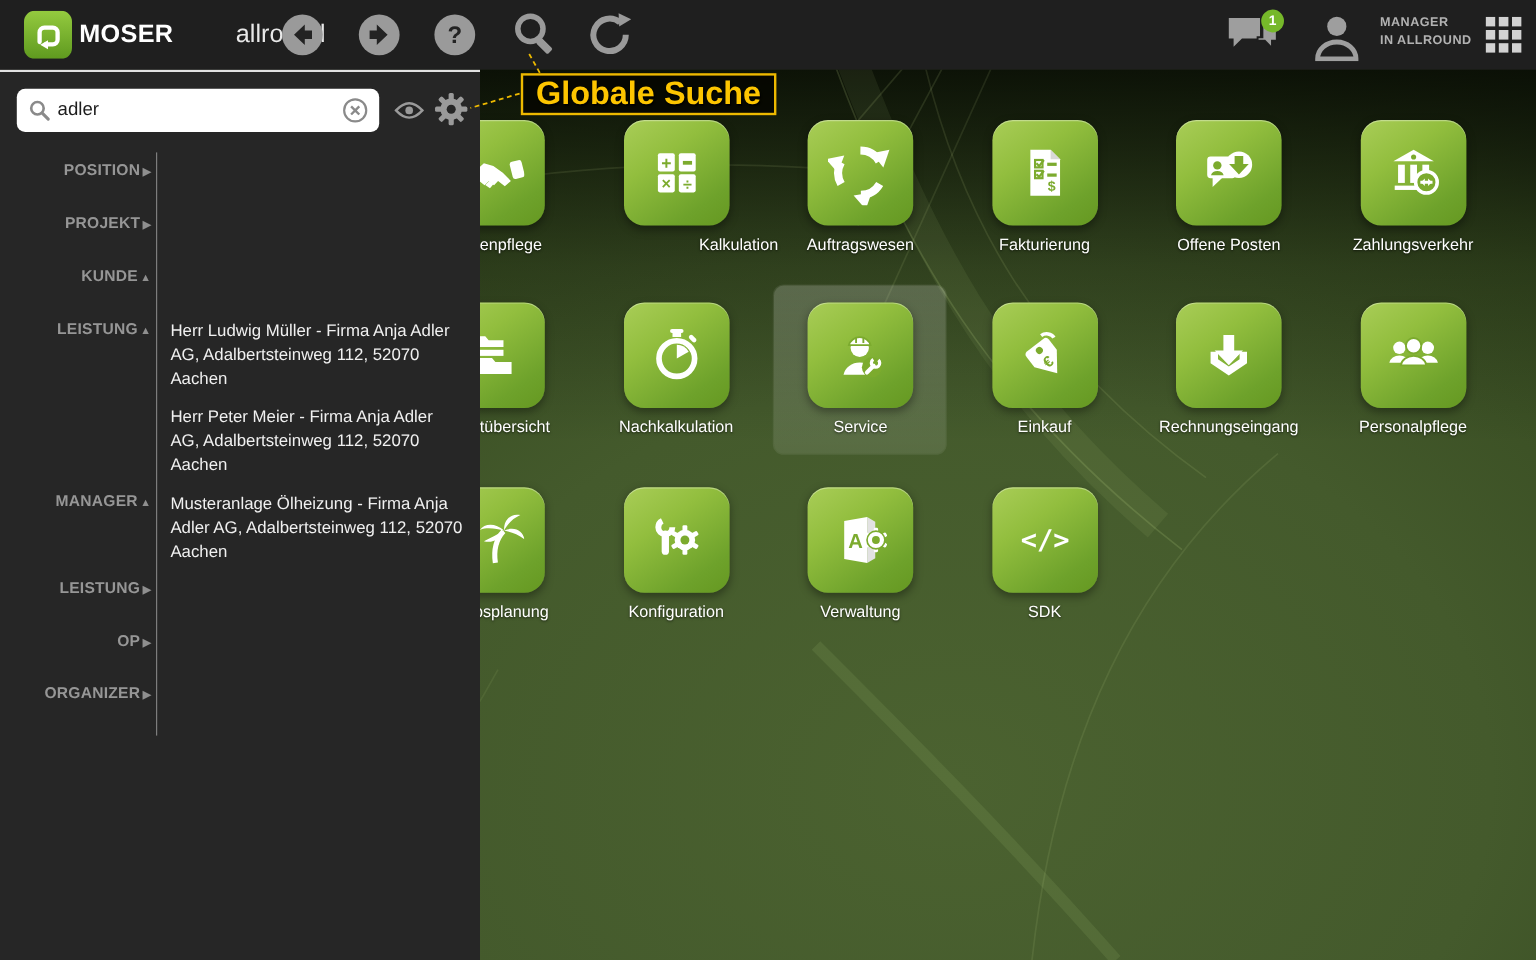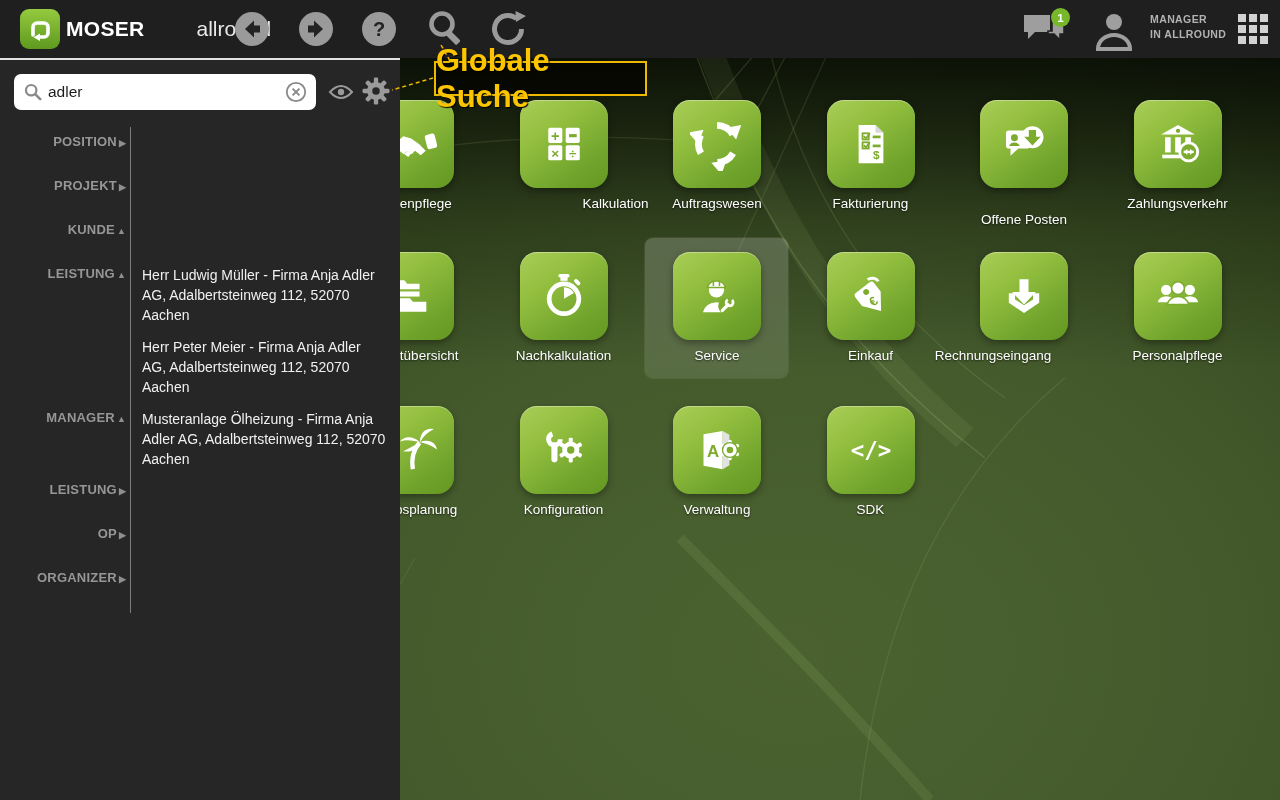--- a/index.html
+++ b/index.html
@@ -64,21 +64,21 @@
   .cat-results { flex:1; padding-left:10px; }
   .result-item { width:244px; color:#f0f0f0; font-size:14px; line-height:20px;
     margin-bottom:12px; cursor:pointer; }
   .divider { position:absolute; left:130px; top:67px; width:1px; height:486px;
     background:#7d7d7d; }
 
   
   .anno-box { position:absolute; left:434px; top:61px; width:213px; height:35px;
     border:2px solid #edb900; background:rgba(5,5,0,.82); z-index:40;
     display:flex; align-items:center; justify-content:center; }
-  .anno-box span { color:#fdc500; font-size:31px; font-weight:700;
+  .anno-box span { color:#fdc500; font-size:27px; font-weight:700;
     text-shadow:1px 1px 1px #000; }
   .overlay { position:absolute; left:0; top:0; width:1280px; height:800px;
     z-index:60; pointer-events:none; }
 </style>
 </head>
 <body>
 
 <div class="stage">
 
   <div class="main">
@@ -160,21 +160,21 @@
             <g>
               <rect x="8" y="12" width="21" height="16" rx="2.5" fill="#fff"></rect>
               <polygon points="12,27 12,34.5 20,27" fill="#fff"></polygon>
               <circle cx="15.5" cy="18.5" r="3.1" fill="#7cab2e"></circle>
               <path d="M10.8 25.8 a4.9 4.3 0 0 1 9.4 0 z" fill="#7cab2e"></path>
               <circle cx="31.5" cy="18" r="9.8" fill="#fff"></circle>
               <polygon points="28.3,11.5 34.7,11.5 34.7,17.5 38.8,17.5 31.5,25.3 24.2,17.5 28.3,17.5" fill="#7cab2e"></polygon>
             </g>
           </svg>
         </div>
-        <div class="tile-label" style="left: 939px; top: 154px;">Offene Posten</div>
+        <div class="tile-label" style="left: 939px; top: 138px;">Offene Posten</div>
         <div class="tile" style="left: 1133.5px; top: 42px;">
           <svg viewBox="0 0 48 48">
             <g fill="#fff">
               <polygon points="24,7 39,15.5 9,15.5"></polygon>
               <circle cx="24" cy="12.3" r="1.9" fill="#7cab2e"></circle>
               <rect x="12.5" y="18" width="5" height="13.5"></rect>
               <rect x="21.5" y="18" width="5" height="13.5"></rect>
               <rect x="30.5" y="18" width="5" height="13.5"></rect>
               <rect x="10" y="33.5" width="22" height="3.2"></rect>
             </g>
@@ -228,21 +228,21 @@
             <path d="M21 9.5 a6 5 0 0 1 9.5 1.5" fill="none" stroke="#fff" stroke-width="2.6"></path>
           </svg>
         </div>
         <div class="tile-label" style="left: 785.5px; top: 290px;">Einkauf</div>
         <div class="tile" style="left: 980px; top: 194px;">
           <svg viewBox="0 0 48 48">
             <polygon points="20,9 28,9 28,20.5 34.5,20.5 24,31.5 13.5,20.5 20,20.5" fill="#fff"></polygon>
             <path d="M10.5 21.5 v8.5 l13.5 9 13.5 -9 v-8.5 h-5.5 v5.5 l-8 5.3 -8 -5.3 v-5.5 z" fill="#fff"></path>
           </svg>
         </div>
-        <div class="tile-label" style="left: 908px; top: 290px;">Rechnungseingang</div>
+        <div class="tile-label" style="left: 939px; top: 290px;">Rechnungseingang</div>
         <div class="tile" style="left: 1133.5px; top: 194px;">
           <svg viewBox="0 0 48 48">
             <g fill="#fff">
               <circle cx="13.5" cy="18.5" r="4.6"></circle>
               <path d="M6 29.5 a7.6 6.4 0 0 1 15 0 z"></path>
               <circle cx="34.5" cy="18.5" r="4.6"></circle>
               <path d="M27 29.5 a7.6 6.4 0 0 1 15 0 z"></path>
               <circle cx="24" cy="17" r="5.7" stroke="#7cab2e" stroke-width="1.4"></circle>
               <path d="M14.5 31.5 a9.6 8.2 0 0 1 19 0 z" stroke="#7cab2e" stroke-width="1.4"></path>
             </g>

